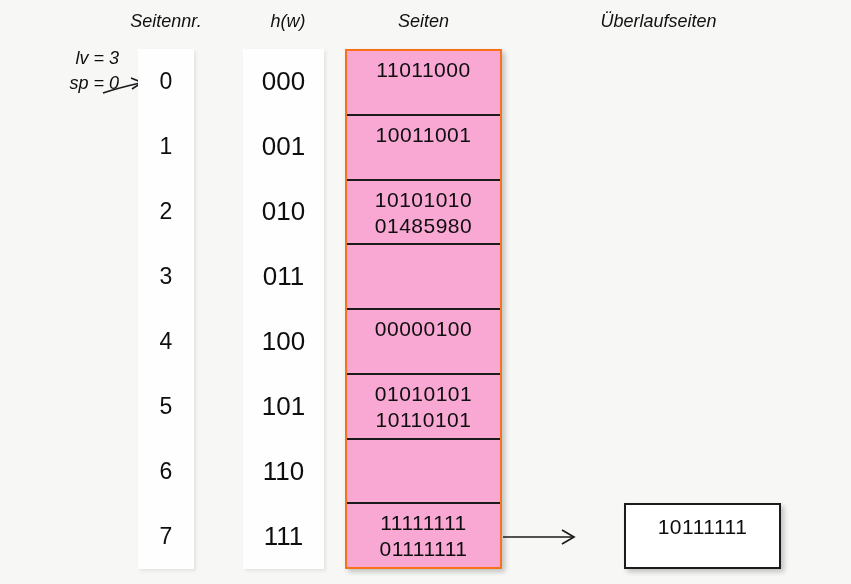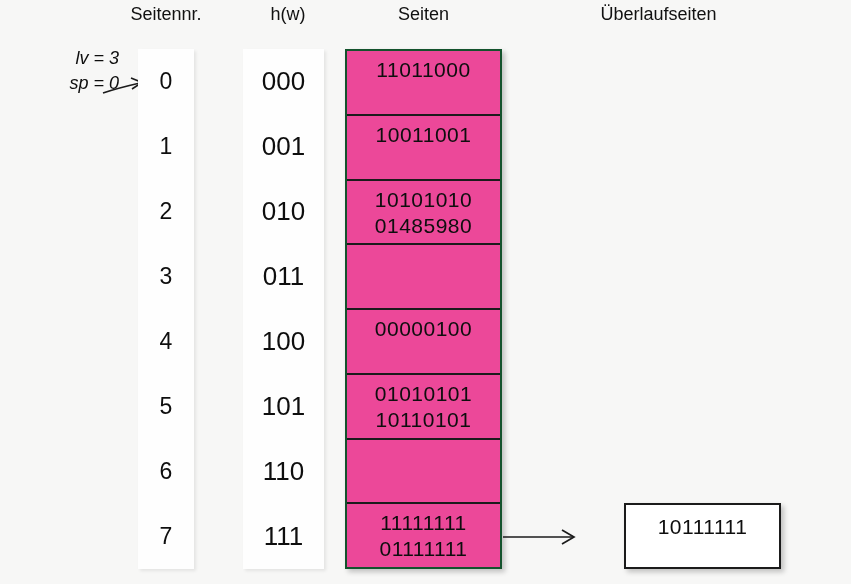--- a/index.html
+++ b/index.html
@@ -7,24 +7,25 @@
     position: relative;
     width: 851px;
     height: 584px;
     background: #f7f7f6;
     font-family: "Liberation Sans", sans-serif;
     color: #0e0e0e;
     overflow: hidden;
   }
   .hdr {
     position: absolute;
-    top: 2px;
+    top: 9px;
     height: 24px;
     line-height: 24px;
     text-align: center;
+    font-style: italic;
     font-size: 18px;
     color: #111;
     white-space: nowrap;
   }
   .hdr-seitennr { left: 96px;  width: 140px; }
   .hdr-hw       { left: 218px; width: 140px; text-align: center; }
   .hdr-seiten   { left: 353px; width: 141px; }
   .hdr-ueberlauf{ left: 568px; width: 181px; }
 
   .annotation {
@@ -55,22 +56,22 @@
     justify-content: center;
   }
   .strip-num .stripcell { font-size: 23px; }
   .strip-hash .stripcell{ font-size: 26px; }
 
   .pagebox {
     position: absolute;
     left: 345px; top: 49px;
     width: 157px; height: 520px;
     box-sizing: border-box;
-    background: #ec4899;
-    border: 2px solid #14532d;
+    background: #f9a8d4;
+    border: 2px solid #f97316;
     box-shadow: 3px 3px 5px rgba(0,0,0,0.22);
     display: flex;
     flex-direction: column;
   }
   .bucket {
     flex: 1;
     border-bottom: 2px solid #1b1b1b;
     box-sizing: border-box;
     text-align: center;
     padding-top: 6px;

